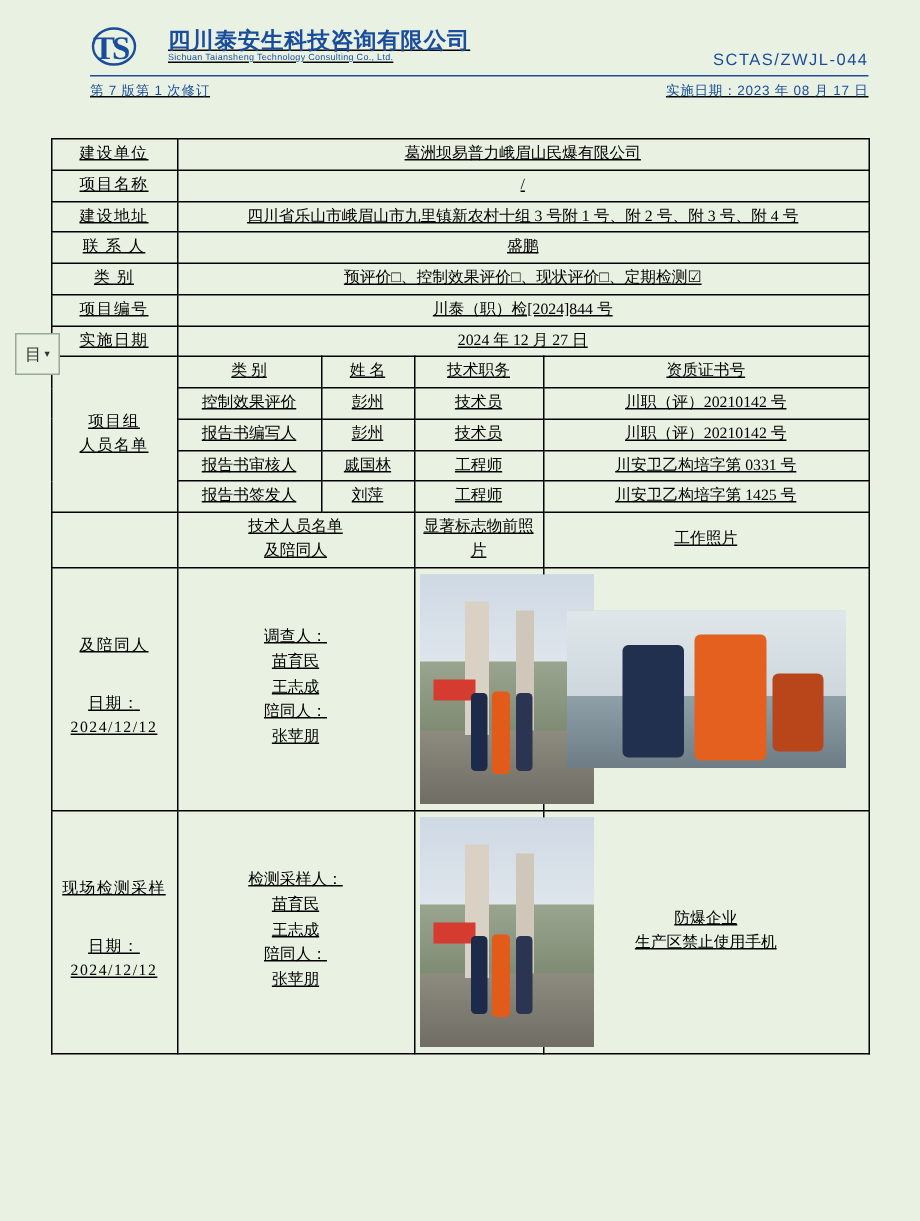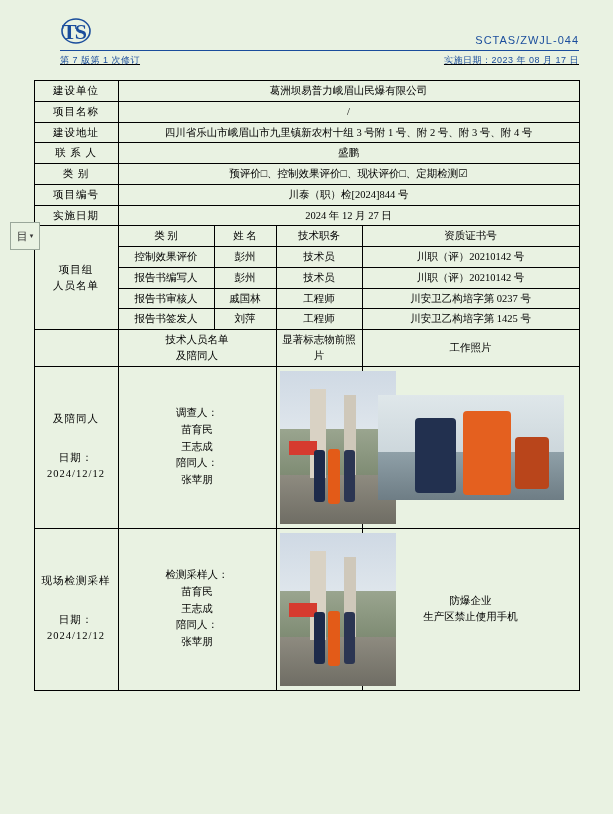--- a/index.html
+++ b/index.html
@@ -68,22 +68,23 @@
     text-align:center;
     font-size:17px;
     font-weight:bold;
     letter-spacing:1px;
     margin:14px 0 10px 0;
   }
   
   table.main{
     border-collapse:collapse;
     width:545px;
-    margin:4px auto;
+    margin:16px auto;
     table-layout:fixed;
+    text-decoration:underline;
   }
   table.main td{
     border:1px solid #000;
     font-size:10.5px;
     text-align:center;
     vertical-align:middle;
     padding:2px 3px;
     line-height:1.5;
   }
   td.lbl{
@@ -146,20 +147,24 @@
   </div>
 
   <div class="header">
     <div class="logo-row">
       <div class="logo-mark">
         <svg width="44" height="30" viewBox="0 0 44 30">
           <text x="2" y="23" font-family="Liberation Serif, serif" font-size="22" font-weight="bold" fill="#1a4d9c">TS</text>
           <ellipse cx="16" cy="15" rx="14" ry="12" fill="none" stroke="#1a4d9c" stroke-width="1.6"></ellipse>
         </svg>
       </div>
+      <div class="logo-text">
+        <div class="logo-cn">四川泰安生科技咨询有限公司</div>
+        <div class="logo-en">Sichuan Taiansheng Technology Consulting Co., Ltd.</div>
+      </div>
     </div>
     <div class="hdr-meta">SCTAS/ZWJL-044</div>
     <div class="hdr-line"></div>
     <div class="hdr-sub">
       <span>第 7 版第 1 次修订</span>
       <span>实施日期：2023 年 08 月 17 日</span>
     </div>
   </div>
 
 
@@ -221,21 +226,21 @@
     <tr>
       <td>报告书编写人</td>
       <td>彭州</td>
       <td>技术员</td>
       <td>川职（评）20210142 号</td>
     </tr>
     <tr>
       <td>报告书审核人</td>
       <td>戚国林</td>
       <td>工程师</td>
-      <td>川安卫乙构培字第 0237 号</td>
+      <td>川安卫乙构培字第 0331 号</td>
     </tr>
     <tr>
       <td>报告书签发人</td>
       <td>刘萍</td>
       <td>工程师</td>
       <td>川安卫乙构培字第 1425 号</td>
     </tr>
 
     <tr>
       <td></td>

